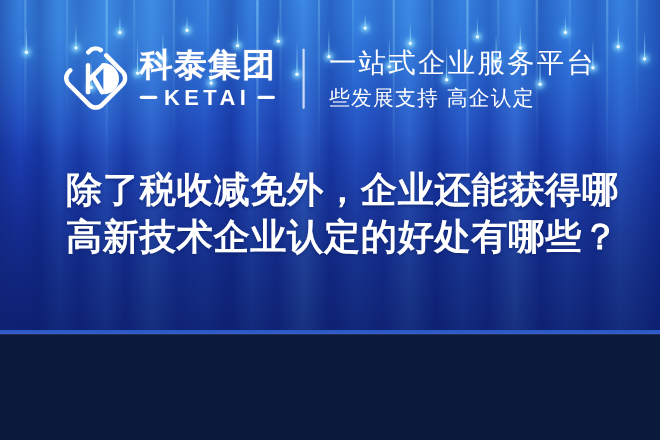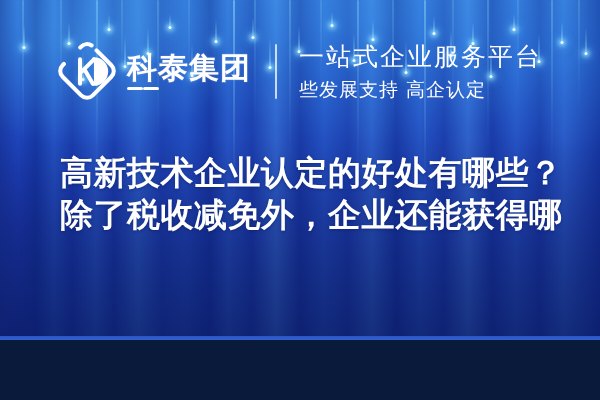--- a/index.html
+++ b/index.html
@@ -1,21 +1,21 @@
 <!DOCTYPE html>
 <html><head>
 <meta charset="utf-8">
 <title>Ketai Banner</title>
 <style>
   html,body{margin:0;padding:0;background:#0a1a3a;}
   *{box-sizing:border-box;}
 
   #banner{
     position:relative;
-    width:600px;height:340px;
+    width:600px;height:304px;
     overflow:hidden;
     font-family:"Liberation Sans","DejaVu Sans",sans-serif;
     background:#a16207;
   }
 
   
   .bg-base{
     position:absolute;inset:0;
     background:
       linear-gradient(180deg,
@@ -318,31 +318,32 @@
 
           <path d="M62 30 L62 72 A21 21 0 0 0 62 30 Z" fill="#ffffff"></path>
           <path d="M62 30 A21 21 0 0 1 62 72" fill="none" stroke="#ffffff" stroke-width="7" stroke-linecap="round"></path>
         </svg>
       </div>
 
       <div class="brand-words">
         <div class="brand-cn">科泰集团</div>
         <div class="brand-en">
           <span class="rule"></span>
+          <span class="txt">KETAI</span>
           <span class="rule"></span>
         </div>
       </div>
     </div>
 
     <div class="divider"></div>
 
     <div class="tagline">
       <div class="tagline-1">一站式企业服务平台</div>
       <div class="tagline-2">些发展支持 高企认定</div>
     </div>
   </div>
 
   <div class="headline">
+    <div class="headline-line">除了税收减免外，企业还能获得哪</div>
     <div class="headline-line">高新技术企业认定的好处有哪些？</div>
-    <div class="headline-line">除了税收减免外，企业还能获得哪</div>
   </div>
 
 </div>
 
 </body></html>

